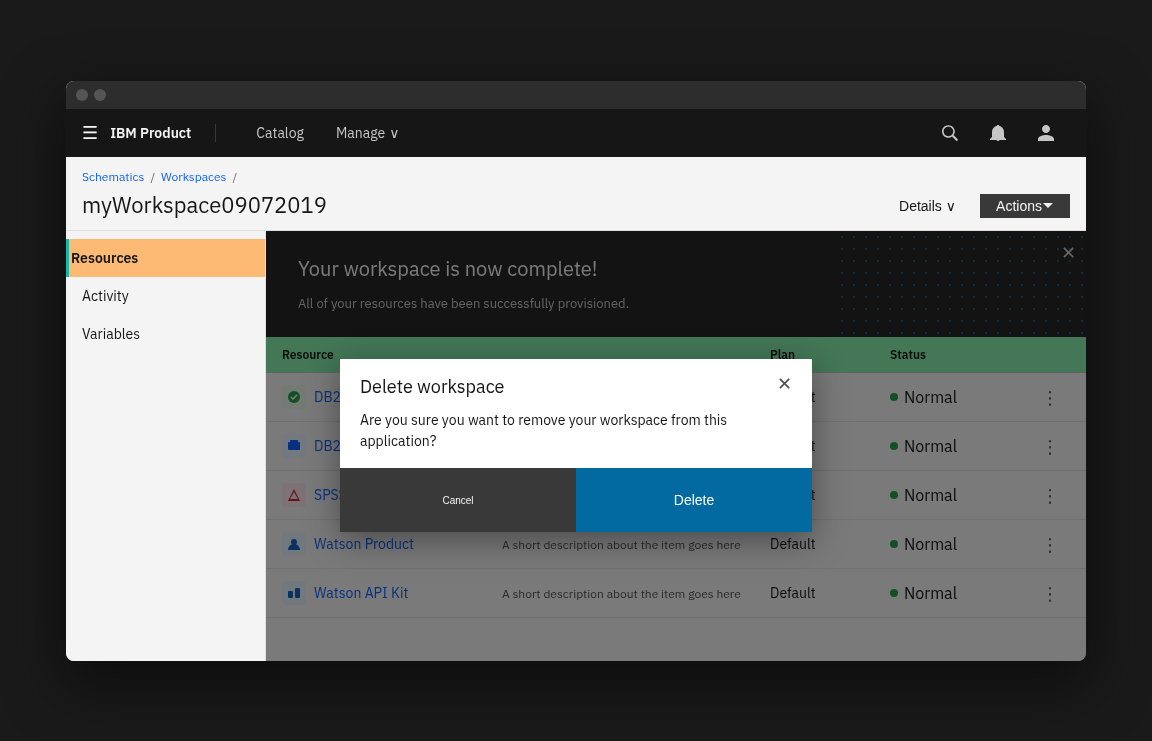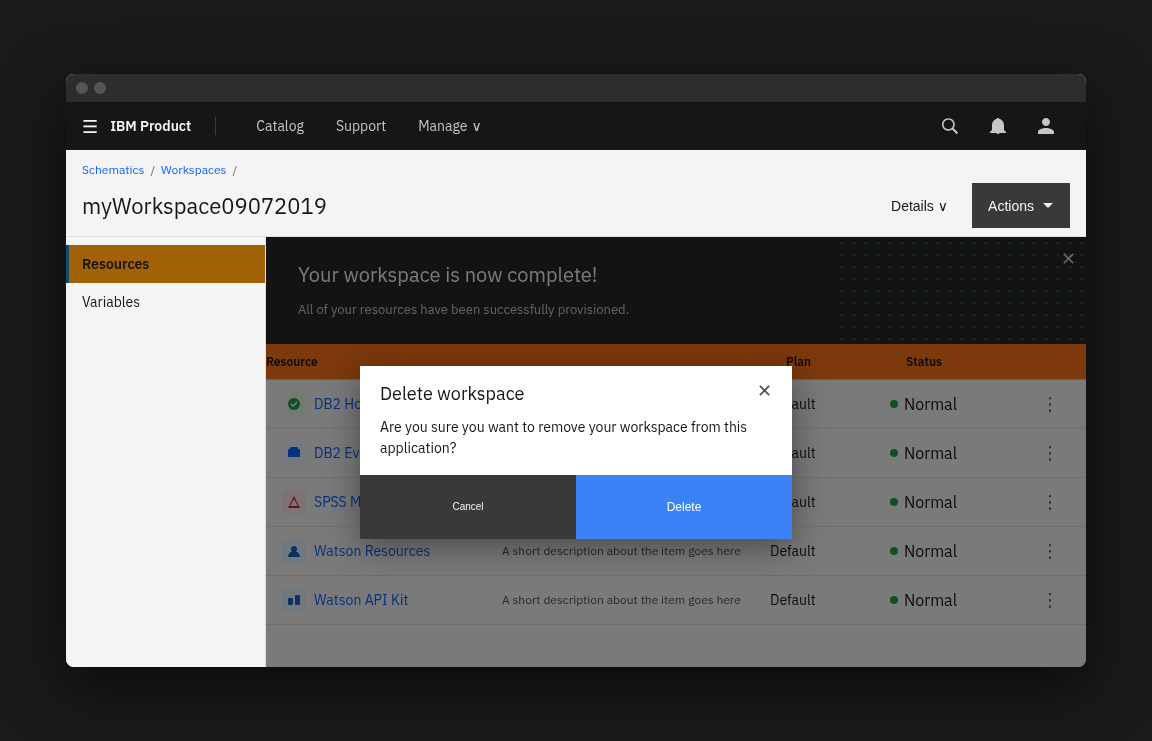--- a/index.html
+++ b/index.html
@@ -111,21 +111,20 @@
       margin-bottom: 6px;
     }
     .breadcrumb-link {
       color: #0f62fe;
       cursor: pointer;
       text-decoration: none;
     }
     .breadcrumb-sep { color: #6f6f6f; }
     .page-title-row {
       display: flex;
-      align-items: center;
       justify-content: space-between;
     }
     .page-title {
       font-size: 22px;
       font-weight: 400;
       color: #161616;
     }
     .header-actions {
       display: flex;
       align-items: center;
@@ -142,24 +141,24 @@
       cursor: pointer;
       padding: 8px 12px;
     }
     .actions-btn {
       background: #393939;
       border: none;
       color: #f4f4f4;
       font-size: 14px;
       display: flex;
       align-items: center;
-      gap: 8px;
+      gap: 0;
       cursor: pointer;
       padding: 8px 16px;
-      height: 45px;
+      height: 24px;
     }
 
     
     .main-content {
       display: flex;
       height: 430px;
     }
 
     
     .sidebar {
@@ -169,24 +168,24 @@
       padding-top: 8px;
     }
     .sidebar-item {
       padding: 10px 16px;
       font-size: 14px;
       color: #161616;
       cursor: pointer;
       display: block;
     }
     .sidebar-item.active {
-      background: #a16207;
+      background: #fdba74;
       font-weight: 600;
-      border-left: 3px solid #0c4a6e;
-      padding-left: 13px;
+      border-left: 3px solid #14b8a6;
+      padding-left: 2px;
     }
 
     
     .content-area {
       flex: 1;
       overflow: hidden;
       position: relative;
     }
 
     
@@ -233,23 +232,23 @@
       z-index: 1;
     }
 
     
     .resources-table {
       background: #f4f4f4;
     }
     .table-header {
       display: grid;
       grid-template-columns: 220px 1fr 120px 140px 40px;
-      background: #f97316;
+      background: #86efac;
       border-bottom: 1px solid #c6c6c6;
-      padding: 10px 0;
+      padding: 10px 16px;
     }
     .table-header-cell {
       font-size: 12px;
       font-weight: 600;
       color: #161616;
     }
     .table-row {
       display: grid;
       grid-template-columns: 220px 1fr 120px 140px 40px;
       border-bottom: 1px solid #e0e0e0;
@@ -315,21 +314,21 @@
       right: 0;
       bottom: 0;
       background: rgba(0,0,0,0.5);
       display: flex;
       align-items: center;
       justify-content: center;
       z-index: 100;
     }
     .modal {
       background: #ffffff;
-      width: 432px;
+      width: 472px;
       box-shadow: 0 8px 32px rgba(0,0,0,0.4);
     }
     .modal-header {
       padding: 16px 20px 12px 20px;
       display: flex;
       align-items: flex-start;
       justify-content: space-between;
     }
     .modal-title {
       font-size: 18px;
@@ -363,24 +362,24 @@
       border: none;
       color: #f4f4f4;
       font-size: 10px;
       cursor: pointer;
       display: flex;
       align-items: center;
       justify-content: center;
     }
     .modal-delete {
       flex: 1;
-      background: #3b82f6;
+      background: #0369a1;
       border: none;
       color: #ffffff;
-      font-size: 12px;
+      font-size: 14px;
       cursor: pointer;
       display: flex;
       align-items: center;
       justify-content: center;
     }
   </style>
 </head>
 <body>
 
 <div class="window">
@@ -388,21 +387,20 @@
   <div class="window-titlebar">
     <div class="window-btn"></div>
     <div class="window-btn"></div>
   </div>
 
   <nav class="top-nav">
     <span class="hamburger-icon">☰</span>
     <span class="brand">IBM Product</span>
     <div class="nav-links">
       <a class="nav-link">Catalog</a>
-      <a class="nav-link">Support</a>
       <a class="nav-link nav-link-manage">
         <span>Manage</span>
         <span>∨</span>
       </a>
     </div>
     <div class="nav-icons">
       <div class="nav-icon-btn">
         <svg width="16" height="16" viewBox="0 0 16 16" fill="currentColor">
             <path d="M15.7 14.3l-4.2-4.2c.8-1 1.3-2.3 1.3-3.6C12.8 3 10 .2 6.4.2S0 3 0 6.5s2.8 6.3 6.4 6.3c1.4 0 2.6-.4 3.6-1.2l4.2 4.2c.2.2.4.2.6.2s.4-.1.6-.2c.3-.4.3-.9.3-1.5zM6.4 11.2c-2.6 0-4.8-2.1-4.8-4.7s2.1-4.7 4.8-4.7 4.8 2.1 4.8 4.7-2.2 4.7-4.8 4.7z"></path>
           </svg>
@@ -441,20 +439,21 @@
             </svg>
         </button>
       </div>
     </div>
   </div>
 
   <div class="main-content">
 
     <aside class="sidebar">
       <a class="sidebar-item active">Resources</a>
+      <a class="sidebar-item">Activity</a>
       <a class="sidebar-item">Variables</a>
     </aside>
 
     <div class="content-area">
 
       <div class="workspace-banner">
         <span class="banner-close">✕</span>
         <div class="banner-title">Your workspace is now complete!</div>
         <div class="banner-desc">All of your resources have been successfully provisioned.</div>
       </div>
@@ -525,21 +524,21 @@
         </div>
 
         <div class="table-row">
           <div class="resource-cell">
             <div class="resource-icon" style="background:#e3f2fd;">
               <svg width="16" height="16" viewBox="0 0 16 16" fill="#1565c0">
                   <circle cx="8" cy="6" r="3"></circle>
                   <path d="M2 14c0-3.3 2.7-6 6-6s6 2.7 6 6"></path>
                 </svg>
             </div>
-            <a class="resource-link">Watson Resources</a>
+            <a class="resource-link">Watson Product</a>
           </div>
           <div class="resource-desc">A short description about the item goes here</div>
           <div class="resource-plan">Default</div>
           <div class="status-cell">
             <span class="status-dot"></span>
             <span>Normal</span>
           </div>
           <div class="overflow-icon">⋮</div>
         </div>
 

